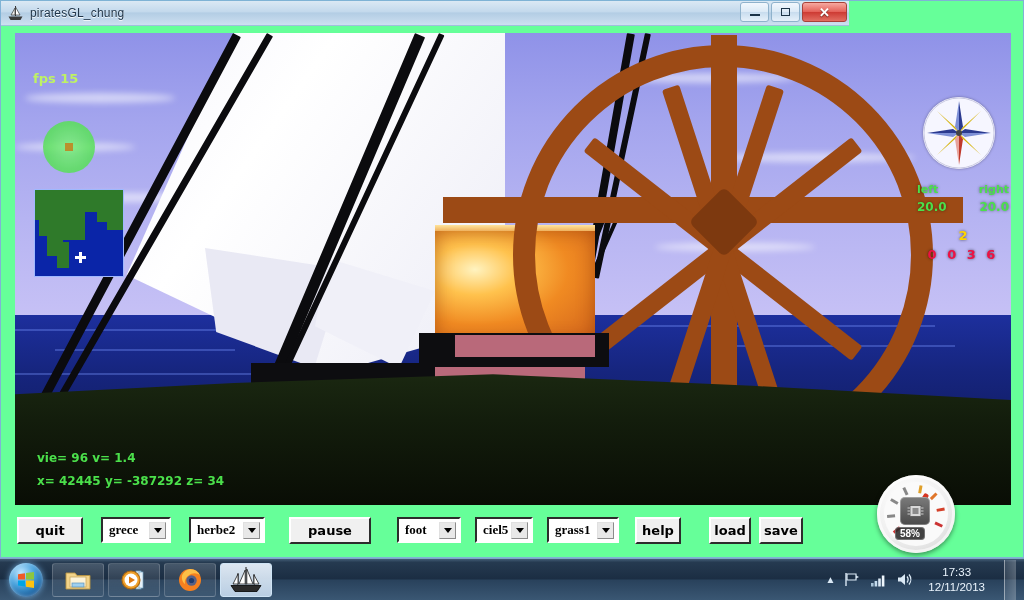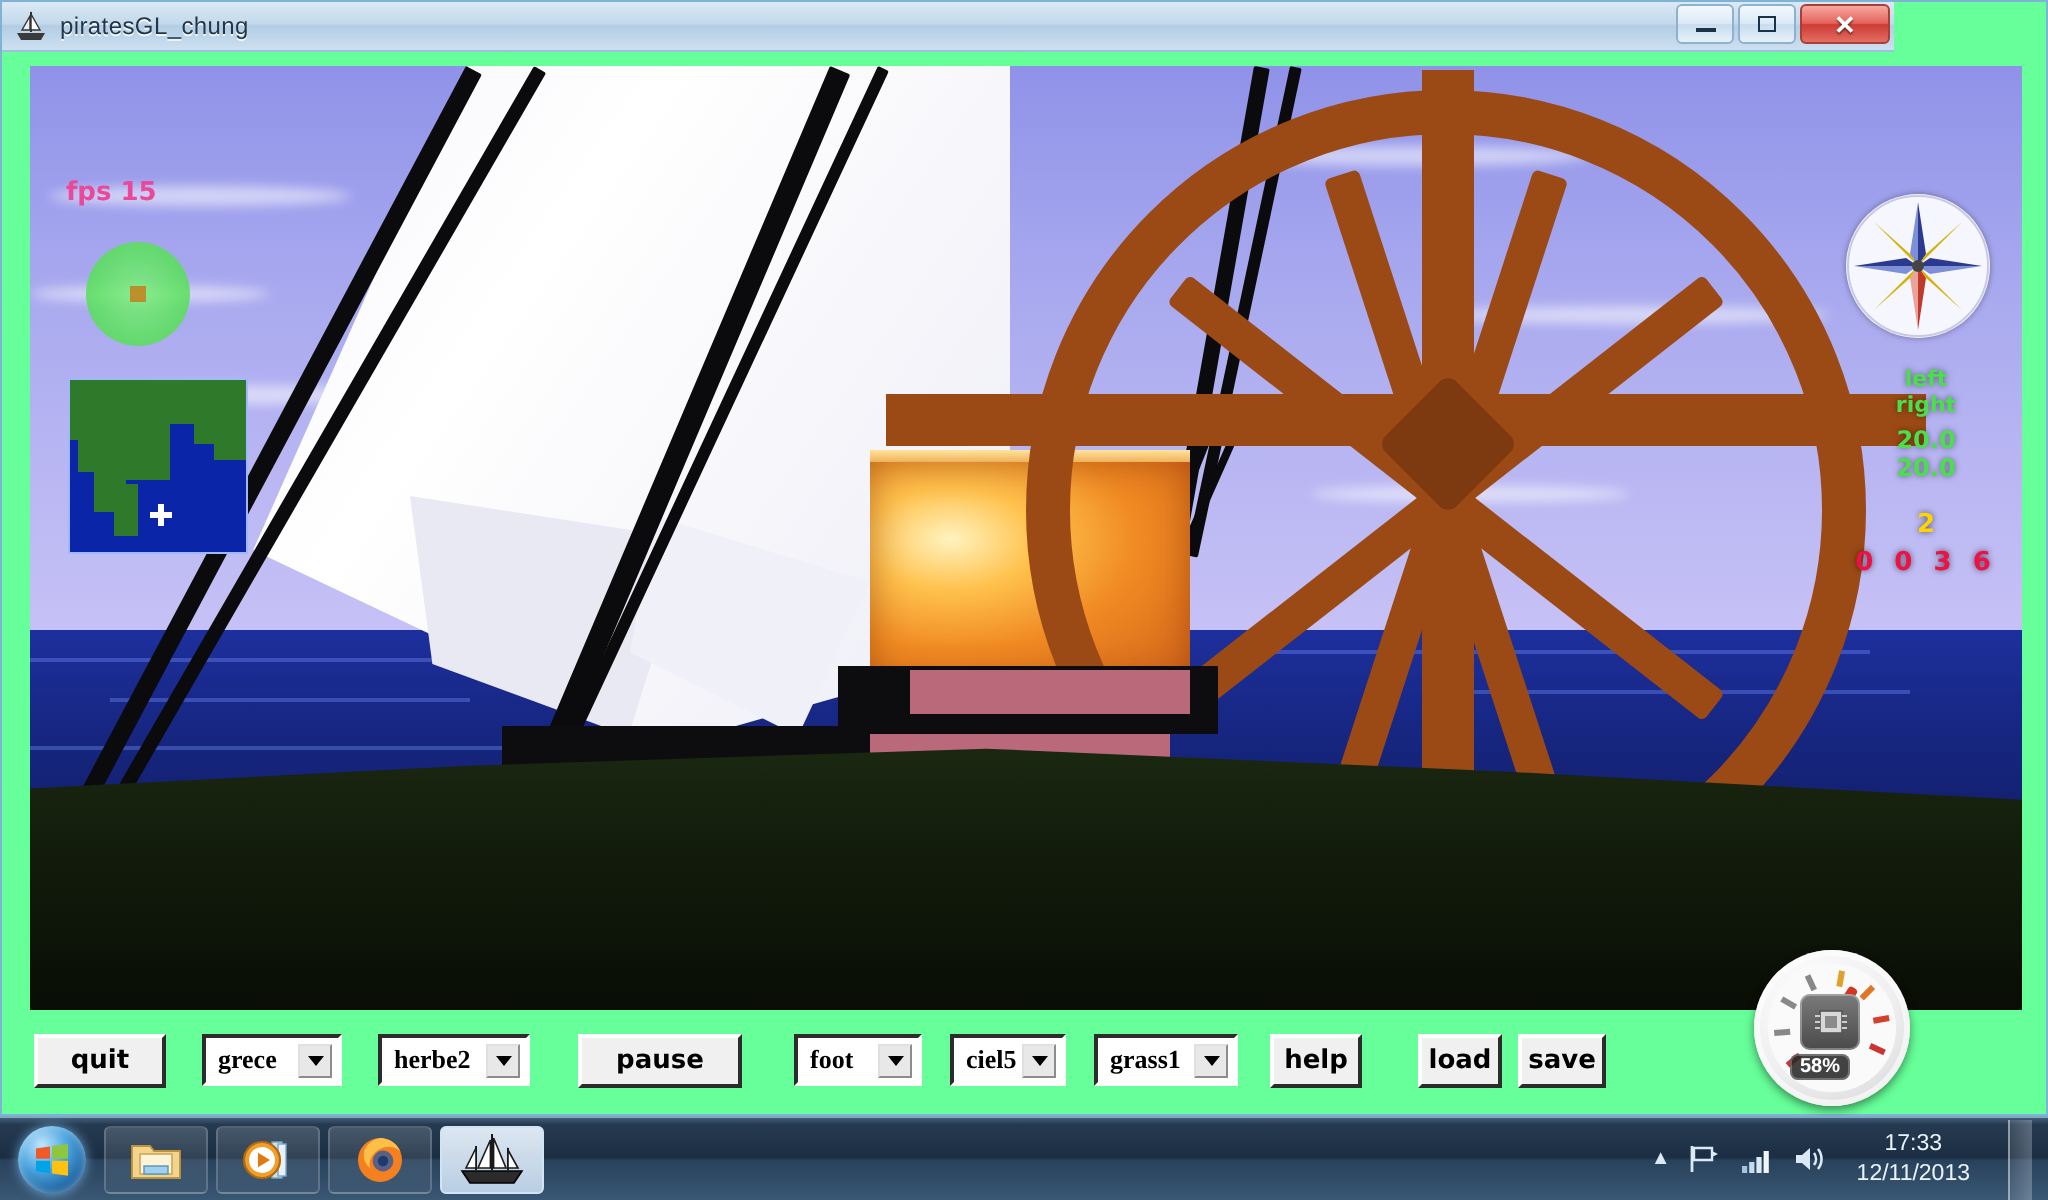--- a/index.html
+++ b/index.html
@@ -11,21 +11,21 @@
 
   
   #app-window {
     position: absolute; left: 0; top: 0; width: 1024px; height: 558px;
     background: #66ff99;
     border: 1px solid #7fb3d5;
   }
 
   
   #title-bar {
-    position: absolute; left: 0; top: 0; width: 946px; height: 25px;
+    position: absolute; left: 0; top: 0; width: 848px; height: 25px;
     background: linear-gradient(to bottom, #dbe9f4 0%, #c3d9ec 45%, #b3cde4 50%, #cde0f0 100%);
     border-bottom: 1px solid #9fc0da;
     display: flex; align-items: center;
   }
   #title-icon { width: 17px; height: 17px; margin-left: 6px; margin-right: 6px; flex: none; }
   #title-text {
     font-size: 12px; color: #21364a; letter-spacing: .2px;
     text-shadow: 0 1px 0 rgba(255,255,255,.85);
   }
   .win-btns { position: absolute; right: 2px; top: 1px; display: flex; gap: 2px; }
@@ -122,22 +122,22 @@
     left:0; top: 330px; width: 996px; height: 142px;
     background: linear-gradient(to bottom, #1c2a12 0%, #131d0c 40%, #090d05 100%);
     clip-path: polygon(0% 22%, 22% 14%, 48% 8%, 74% 16%, 100% 26%, 100% 100%, 0% 100%);
   }
   .cabin-block { position:absolute; background: #b9697a; }
   .cabin-dark { position:absolute; background: #0d0d10; }
   .rock { position:absolute; background:#e8e8f2; }
 
   
   #fps {
-    position:absolute; left: 18px; top: 56px;
-    color: #ec4899; font-size: 13px; font-weight: bold;
+    position:absolute; left: 18px; top: 38px;
+    color: #bef264; font-size: 13px; font-weight: bold;
     font-family: "DejaVu Sans", sans-serif;
   }
   #radar-blip {
     position:absolute; left: 28px; top: 88px; width: 52px; height: 52px;
     border-radius:50%; background: radial-gradient(circle,#7ef07e 0%, #5ce35c 60%, #4ed44e 100%);
     opacity:.85;
   }
   #radar-blip .dot {
     position:absolute; left:22px; top:22px; width:8px; height:8px; background:#b8860b;
   }
@@ -158,21 +158,21 @@
   #compass {
     position:absolute; left: 908px; top: 64px; width: 72px; height: 72px;
     border-radius:50%; background:#f4f4ff; box-shadow: 0 0 3px rgba(0,0,0,.35);
     overflow:hidden;
   }
 
   #gauges-hud {
     position:absolute; left: 900px; top: 150px; width: 96px; height: 86px;
     text-align:center;
   }
-  .hud-row { display:flex; justify-content:flex-end; padding:0 2px;flex-direction:column; }
+  .hud-row { display:flex; justify-content:space-between; padding:0 2px; }
   .hud-lbl {
     color:#4be04b; font-size: 11px; font-weight:bold;
     font-family:"DejaVu Sans", sans-serif; text-shadow: 0 0 3px rgba(0,0,0,.5);
   }
   .hud-val {
     color:#4be04b; font-size: 12px; font-weight:bold;
     font-family:"DejaVu Sans", sans-serif; text-shadow: 0 0 3px rgba(0,0,0,.5);
   }
   #hud-level {
     color:#ffd400; font-size: 13px; font-weight:bold; margin-top: 14px;
@@ -426,20 +426,24 @@
         <span class="hud-lbl">right</span>
       </div>
       <div class="hud-row" style="margin-top:4px;">
         <span class="hud-val">20.0</span>
         <span class="hud-val">20.0</span>
       </div>
       <div id="hud-level">2</div>
       <div id="hud-digits">0 0 3 6</div>
     </div>
 
+    <div id="status-lines">
+      <div>vie= 96  v= 1.4</div>
+      <div>x= 42445  y= -387292  z= 34</div>
+    </div>
   </div>
 
   <div id="toolbar">
     <div class="btn" style="margin-left:16px; width:66px;">quit</div>
 
     <div class="combo" style="margin-left:18px; width:70px;">
       <span>grece</span>
       <span class="arrow-btn">
         <span class="arrow-glyph"></span>
       </span>

